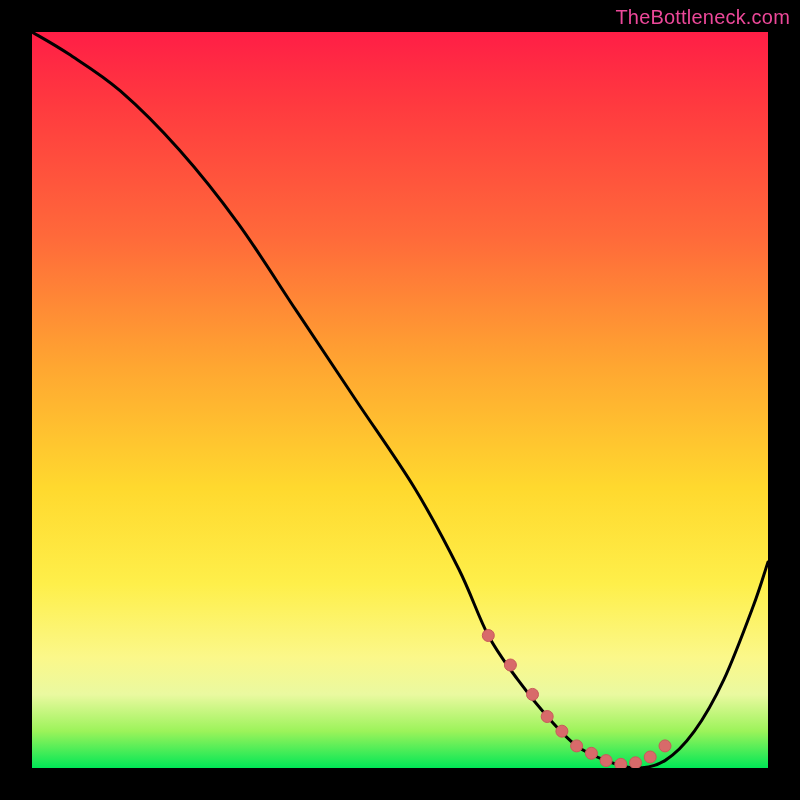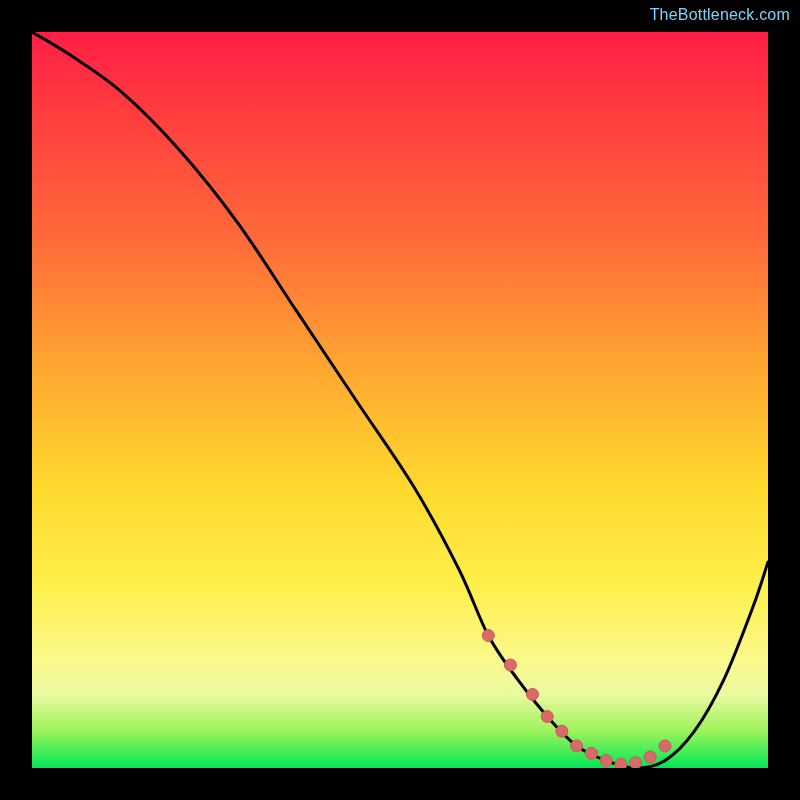--- a/index.html
+++ b/index.html
@@ -42,22 +42,22 @@
     position: absolute;
     left: 0;
     top: 0;
     width: 736px;
     height: 736px;
   }
   .watermark {
     position: absolute;
     top: 6px;
     right: 10px;
-    color: #7dd3fc;
-    font-size: 16px;
+    color: #ec4899;
+    font-size: 20px;
     letter-spacing: 0.2px;
   }
 </style>
 </head>
 <body>
 
 <div class="frame">
 
   <div class="watermark">TheBottleneck.com</div>
 

